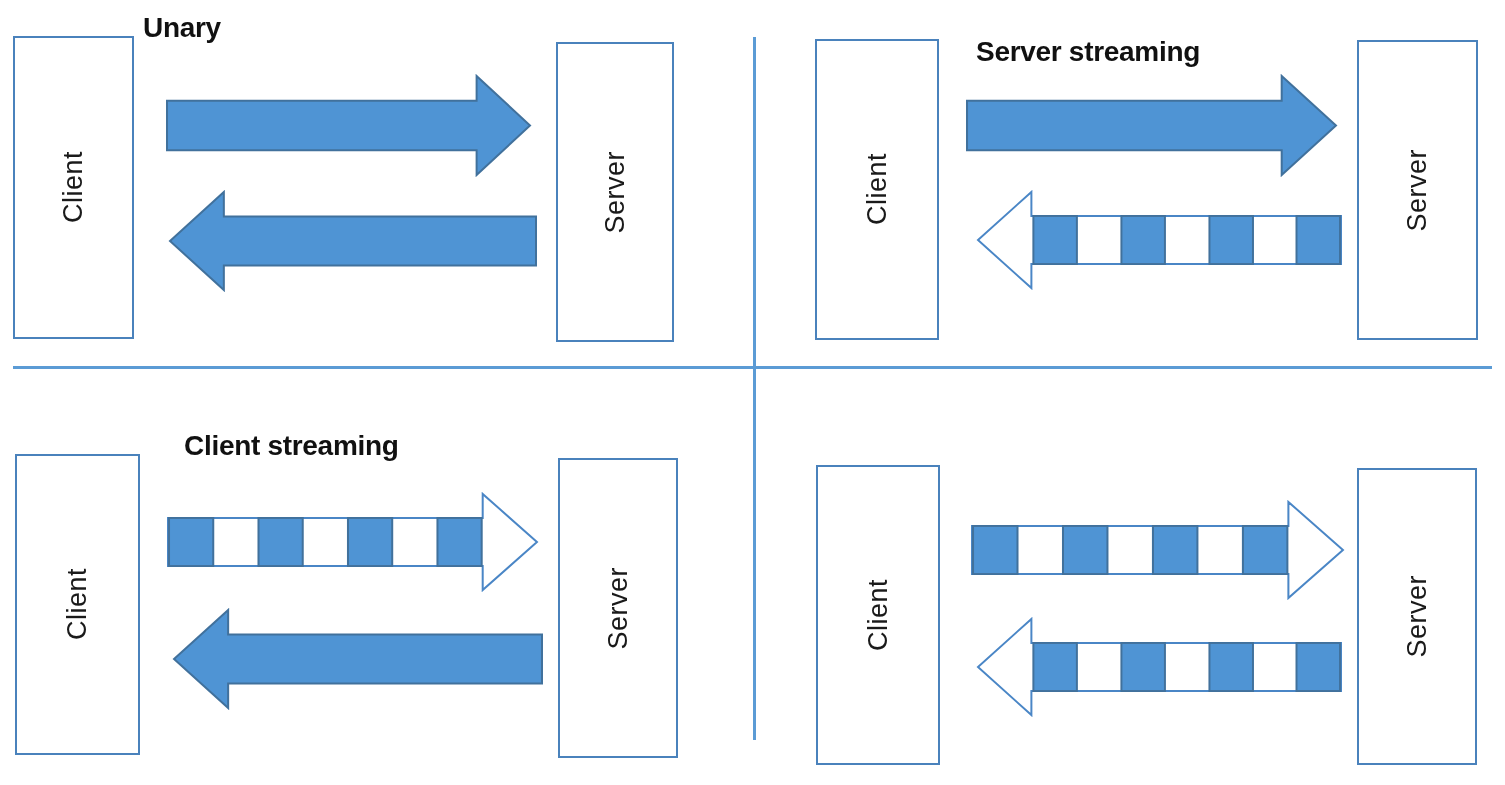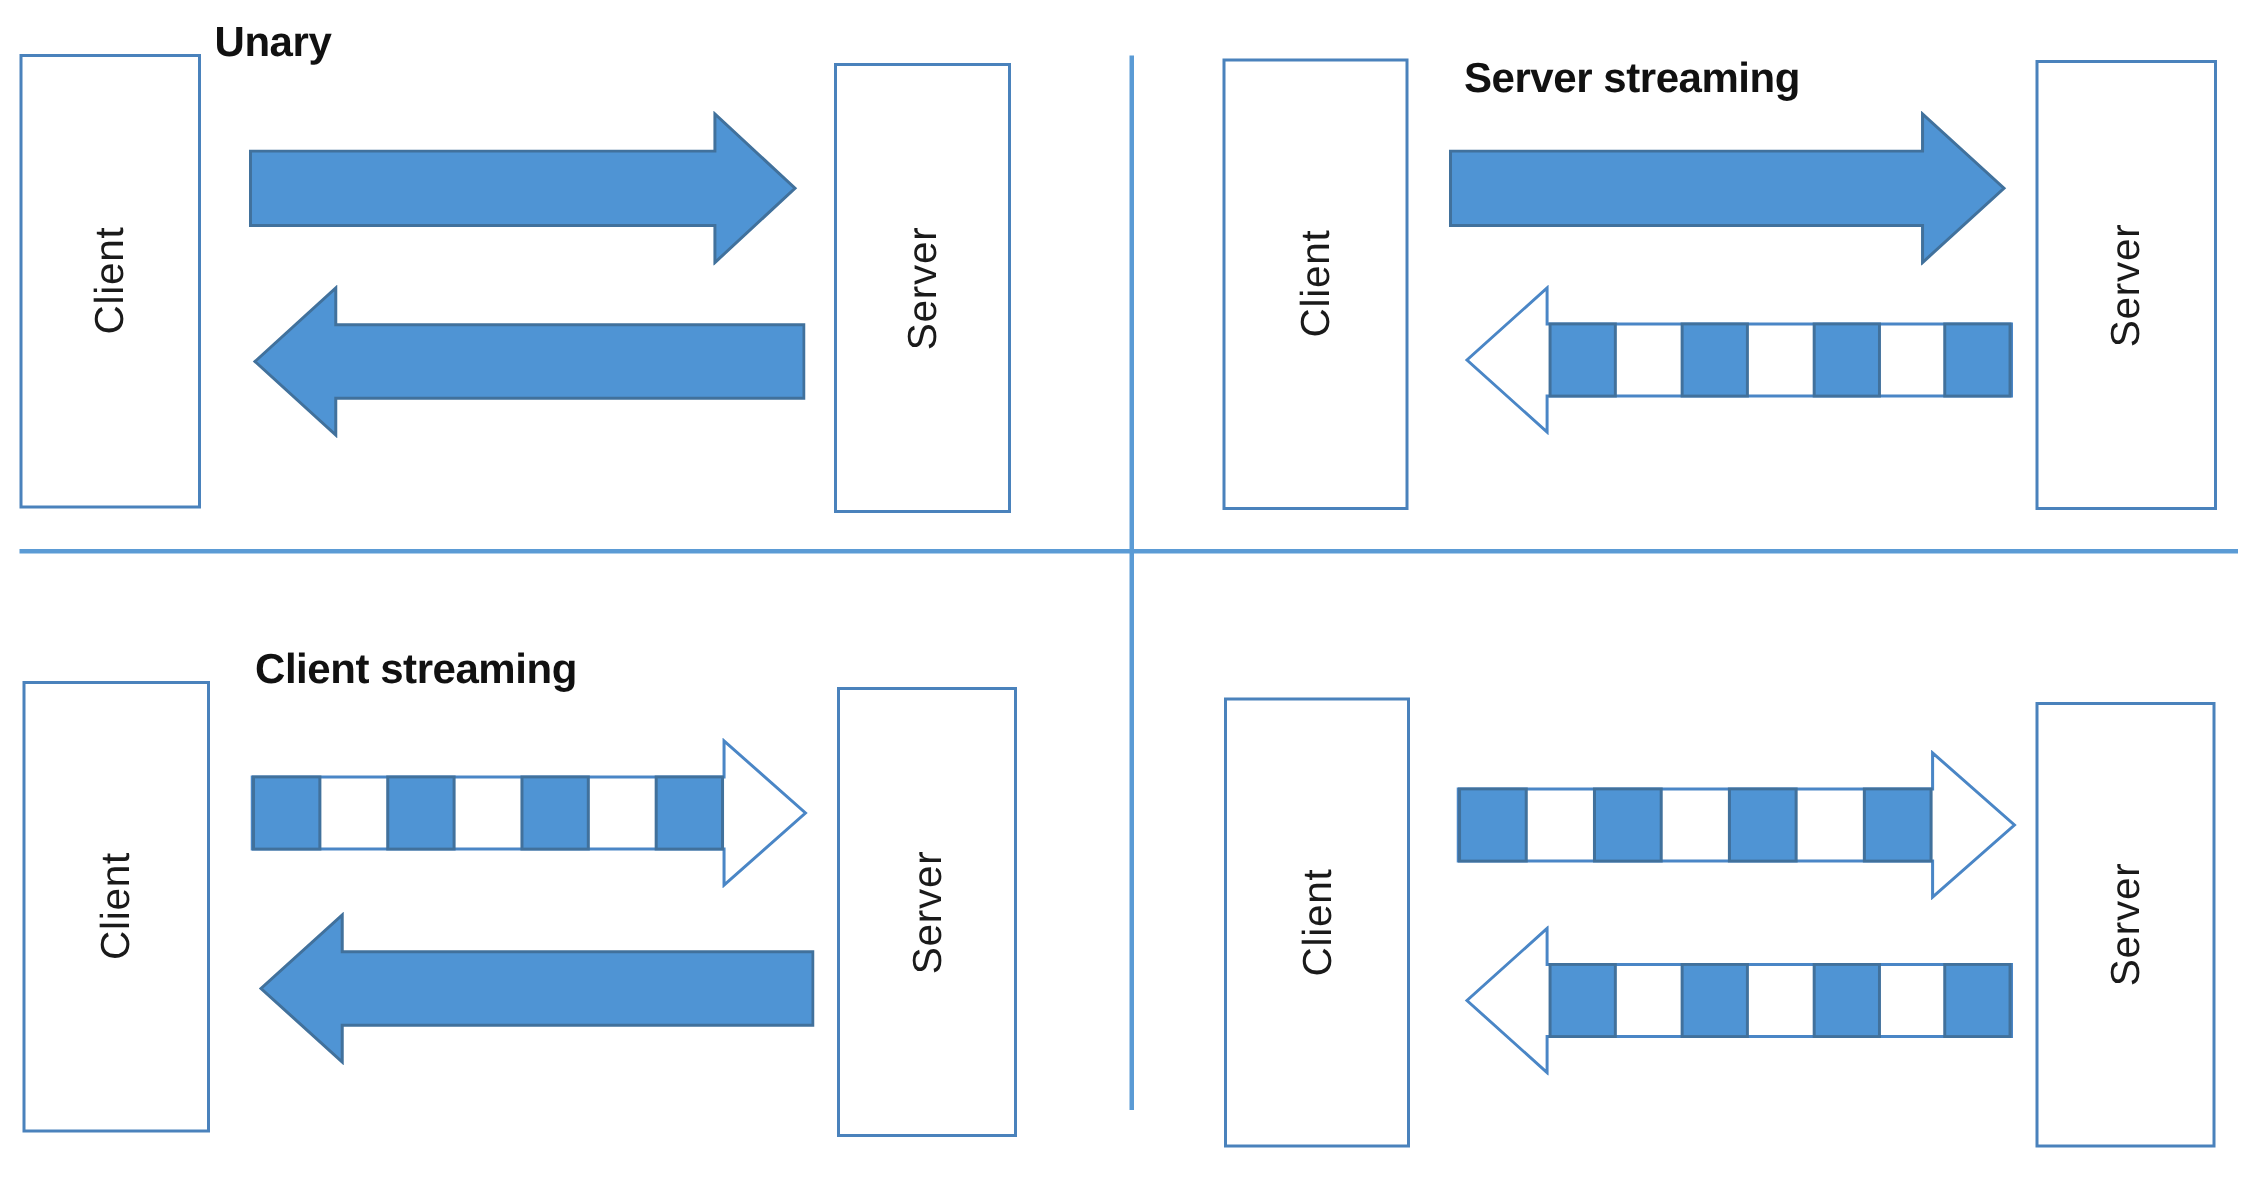--- a/index.html
+++ b/index.html
@@ -63,21 +63,21 @@
   #u-res   {left:168px; top:190px; width:369px;height:102px;}
 
   
   #s-title {left:976px; top:6px;   width:360px;margin-top:28px;}
   #s-client{left:815px; top:39px;  width:124px;height:301px;}
   #s-server{left:1357px;top:40px;  width:121px;height:300px;}
   #s-req   {left:966px; top:74px;  width:372px;height:103px;}
   #s-res   {left:976px; top:190px; width:366px;height:100px;}
 
   
-  #c-title {left:170px; top:428px; width:360px;}
+  #c-title {left:184px; top:428px; width:360px;}
   #c-client{left:15px;  top:454px; width:125px;height:301px;}
   #c-server{left:558px; top:458px; width:120px;height:300px;}
   #c-req   {left:167px; top:492px; width:372px;height:100px;}
   #c-res   {left:172px; top:608px; width:371px;height:102px;}
 
   
   #b-title {left:948px; top:424px; width:400px;}
   #b-client{left:816px; top:465px; width:124px;height:300px;}
   #b-server{left:1357px;top:468px; width:120px;height:297px;}
   #b-req   {left:971px; top:500px; width:374px;height:100px;}

